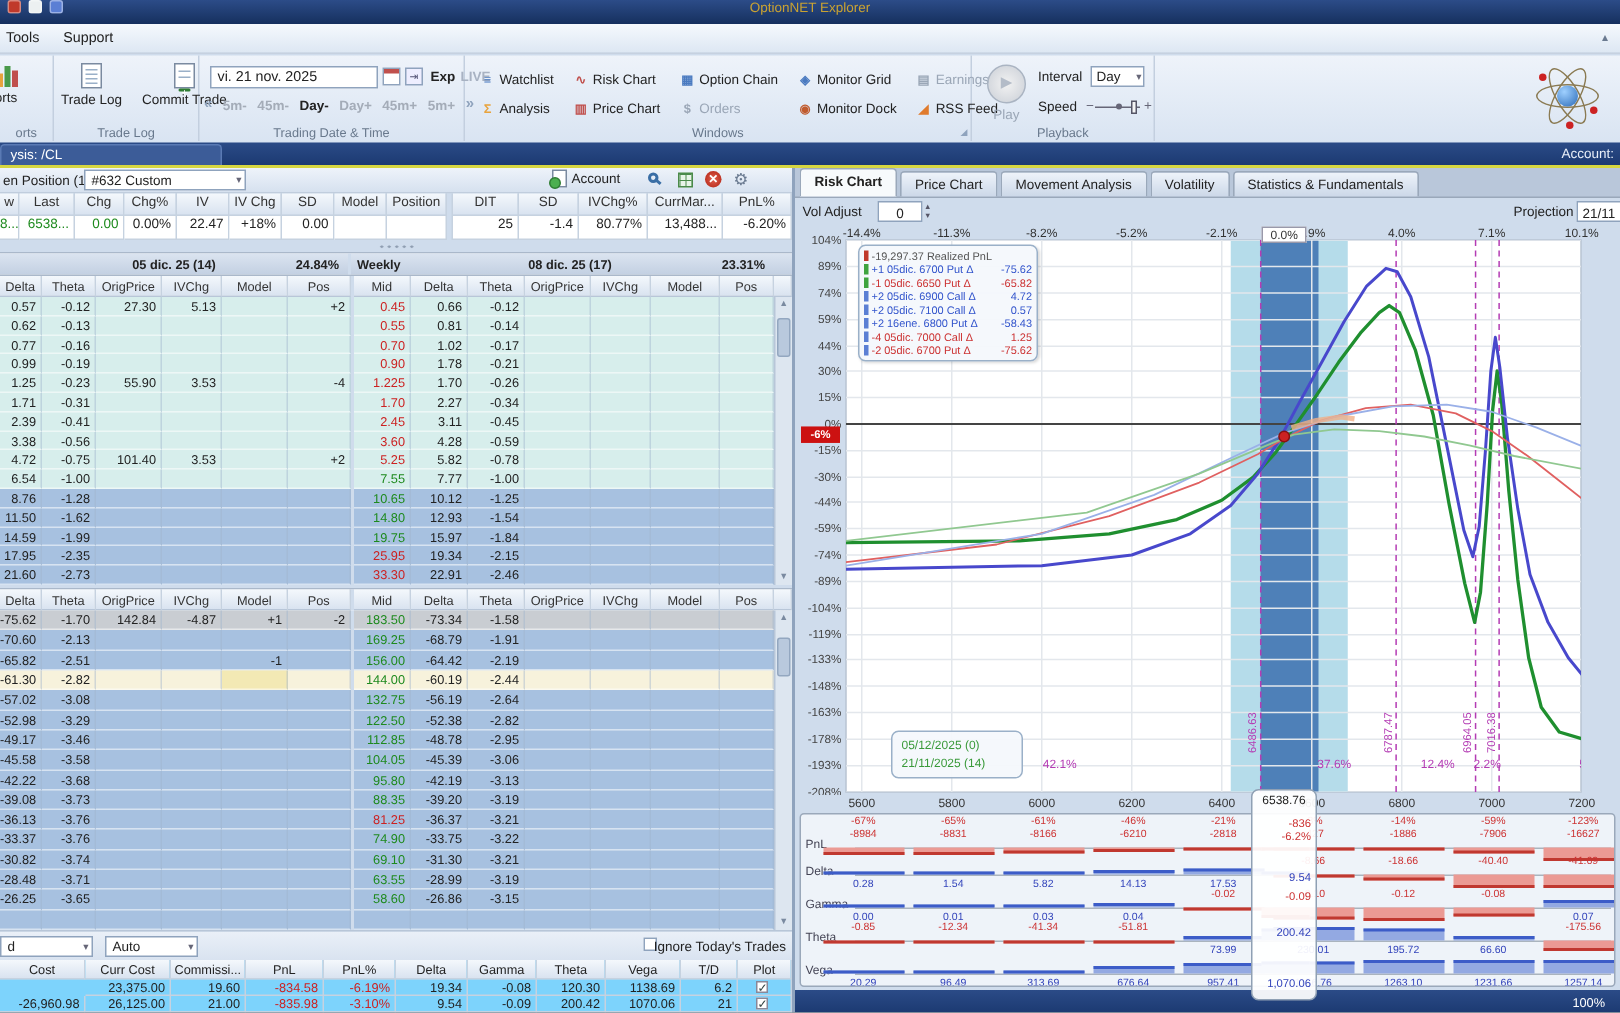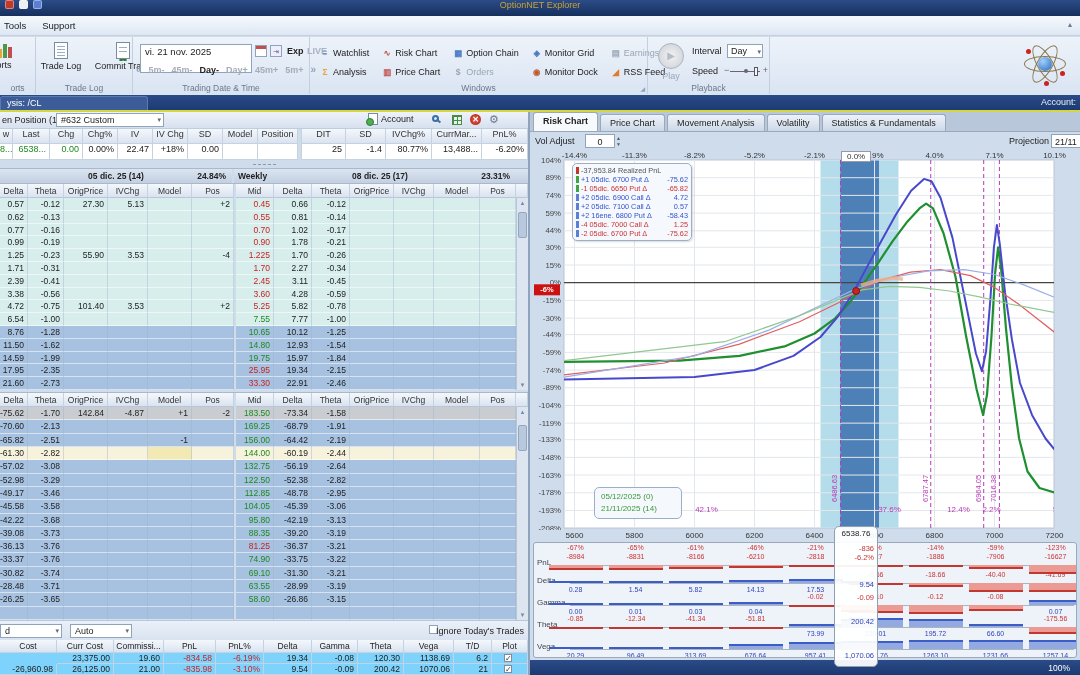--- a/index.html
+++ b/index.html
@@ -15,21 +15,21 @@
   #menu-right{position:absolute;right:8px;top:20px;display:flex;gap:9px;color:#6a7a90;font-size:8px;}
   #ribbon{position:absolute;left:0;top:37px;width:1080px;height:58px;background:linear-gradient(#eef3fa,#d9e4f2);}
   .rgroup{position:absolute;top:0;height:57px;border-right:1px solid #c3cfdf;}
   .rglabel{position:absolute;bottom:1px;left:0;right:0;text-align:center;font-size:8.5px;color:#68788c;white-space:nowrap;}
   .rbig{position:absolute;display:flex;flex-direction:column;align-items:center;width:60px;}
   .doc-ic{width:14px;height:17px;background:#fff;border:1px solid #7a8aa0;position:relative;margin-bottom:2px;}
   .doc-ic i{position:absolute;left:2px;right:2px;height:1px;background:#9ab0c8;}
   .plus-ic{position:absolute;right:-4px;bottom:-3px;width:8px;height:8px;background:#4caf50;border:1px solid #2e7d32;color:#fff;font-size:7px;line-height:6px;text-align:center;border-radius:2px;font-style:normal;}
   .bars-ic{display:flex;align-items:flex-end;gap:1px;height:16px;margin:0 0 2px 2px;}
   .bars-ic i{width:4px;display:block;}
-  .datefield{position:absolute;left:140px;top:7px;width:112px;height:29px;background:#fff;border:1px solid #8fa3bd;font-size:9.5px;line-height:13px;padding-left:4px;}
+  .datefield{position:absolute;left:140px;top:7px;width:112px;height:15px;background:#fff;border:1px solid #8fa3bd;font-size:9.5px;line-height:13px;padding-left:4px;}
   .cal-ic{position:absolute;left:255px;top:8px;width:12px;height:12px;background:#fff;border:1px solid #8fa3bd;}
   .cal-ic::before{content:"";position:absolute;left:0;right:0;top:0;height:3px;background:#c0504d;}
   .nx-ic{position:absolute;left:270px;top:8px;width:12px;height:12px;background:#eef;border:1px solid #8fa3bd;color:#557;font-size:7px;text-align:center;line-height:11px;}
   .exp-lbl{position:absolute;left:287px;top:9px;font-weight:bold;}
   .live-lbl{position:absolute;left:307px;top:9px;color:#a8b2c2;font-weight:bold;}
   .navrow{position:absolute;left:136px;top:27px;display:flex;gap:7px;align-items:center;font-weight:bold;color:#a4acb8;}
   .navrow .on{color:#222;}
   .chev{color:#8fa3bd;font-size:10px;}
   #win-items{position:absolute;left:320px;top:7px;display:grid;grid-auto-flow:column;grid-template-rows:repeat(2,18px);column-gap:13px;row-gap:1px;}
   .ritem{display:flex;align-items:center;gap:3px;white-space:nowrap;font-size:9px;}
@@ -1102,21 +1102,21 @@
           <text x="31" y="345.26" text-anchor="end" font-size="7.8" fill="#444" font-family="Liberation Sans,sans-serif">-178%</text>
           <text x="31" y="362.96" text-anchor="end" font-size="7.8" fill="#444" font-family="Liberation Sans,sans-serif">-193%</text>
           <text x="31" y="380.65999999999997" text-anchor="end" font-size="7.8" fill="#444" font-family="Liberation Sans,sans-serif">-208%</text>
           <rect x="4" y="134.29999999999998" width="26" height="11" fill="#cc1111"></rect>
           <text x="17" y="142.29999999999998" text-anchor="middle" fill="#ffffff" font-size="7.5" font-weight="bold" font-family="Liberation Sans,sans-serif">-6%</text>
         </svg></div>
     <div id="legend">
         <div id="legend-rows">
           <div class="lrow">
             <span class="chip" style="background: rgb(192, 57, 43);"></span>
-            <span class="lt" style="color: rgb(85, 85, 85);">-37,953.84 Realized PnL</span>
+            <span class="lt" style="color: rgb(85, 85, 85);">-19,297.37 Realized PnL</span>
             <span class="lv" style="color: rgb(85, 85, 85);"></span>
           </div>
           <div class="lrow">
             <span class="chip" style="background: rgb(63, 164, 63);"></span>
             <span class="lt" style="color: rgb(51, 85, 204);">+1 05dic. 6700 Put Δ</span>
             <span class="lv" style="color: rgb(51, 85, 204);">-75.62</span>
           </div>
           <div class="lrow">
             <span class="chip" style="background: rgb(63, 164, 63);"></span>
             <span class="lt" style="color: rgb(204, 51, 51);">-1 05dic. 6650 Put Δ</span>

